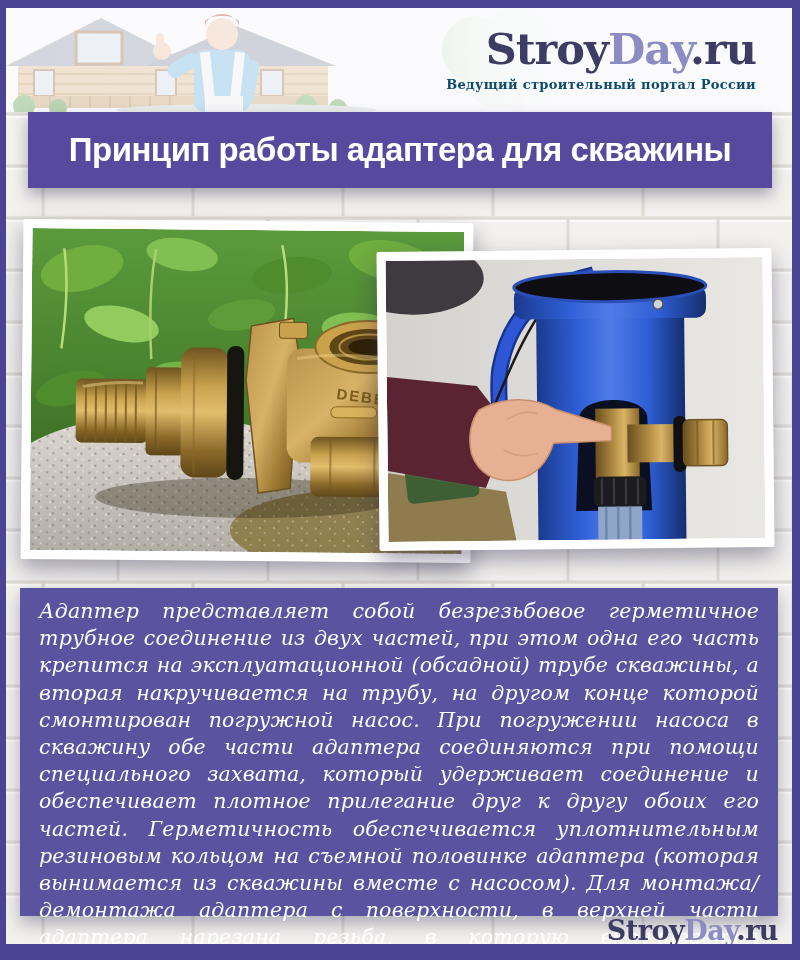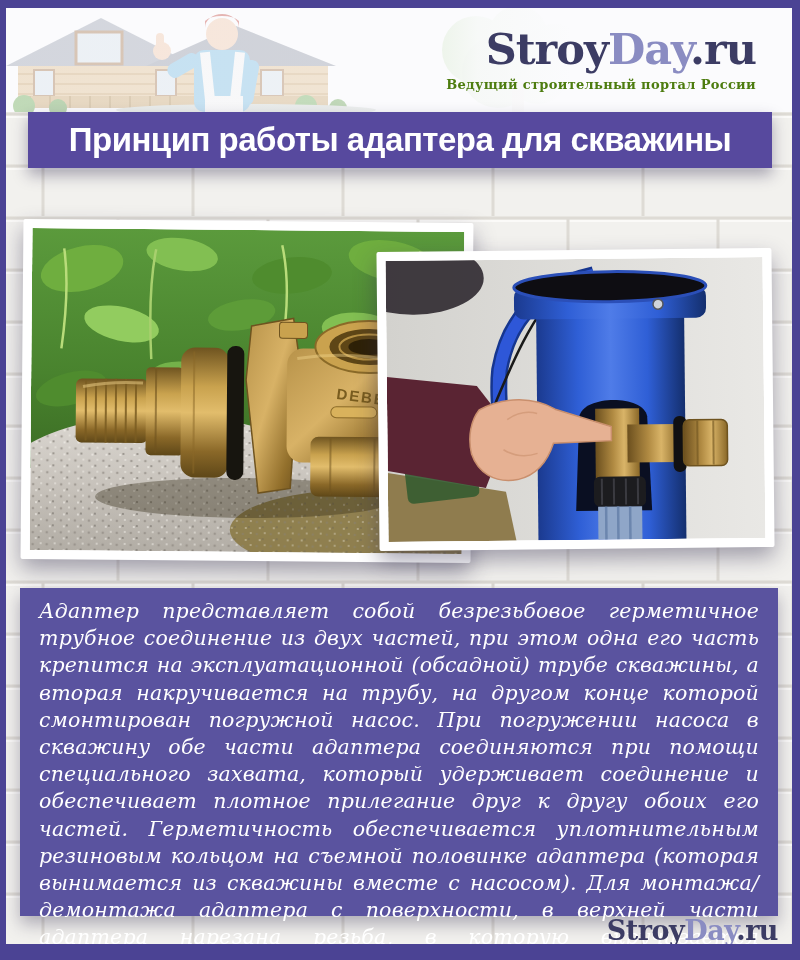--- a/index.html
+++ b/index.html
@@ -16,24 +16,24 @@
   }
   .abs{position:absolute;}
   
   #header-band{left:0;top:0;width:786px;height:104px;background:#fbfbfd;overflow:hidden;}
   #header-art{opacity:.45;}
   #header-fade{left:0;top:0;width:786px;height:104px;
     background:linear-gradient(90deg,rgba(251,251,253,.12) 0%,rgba(251,251,253,.18) 42%,rgba(251,251,253,.92) 60%,#fbfbfd 72%);}
   #logo{top:20px;right:36px;text-align:right;line-height:1;}
   #logo .big{font-family:"DejaVu Serif",serif;font-weight:bold;font-size:43px;letter-spacing:-1px;}
   #logo .c1{color:#3c3c64;} #logo .c2{color:#8a8cc2;} #logo .c3{color:#3c3c64;}
-  #logo .tag{font-family:"DejaVu Serif",serif;font-weight:bold;font-size:13px;color:#4d7c0f;
+  #logo .tag{font-family:"DejaVu Serif",serif;font-weight:bold;font-size:13px;color:#0c4a6e;
     margin-top:7px;letter-spacing:.3px;}
   
-  #title-banner{left:22px;top:104px;width:744px;height:56px;background:#57499e;
+  #title-banner{left:22px;top:104px;width:744px;height:76px;background:#57499e;
     box-shadow:0 7px 14px rgba(45,40,75,.38);
     display:flex;align-items:center;justify-content:center;}
   #title-banner .t{color:#fff;font-weight:bold;font-size:33px;letter-spacing:-.5px;
     font-family:"Liberation Sans",sans-serif;white-space:nowrap;}
   
   .photo{background:#fff;border:9px solid #fff;border-radius:2px;
     box-shadow:0 10px 22px rgba(45,40,75,.42);overflow:hidden;}
   #photo-left{left:16px;top:213px;width:432px;height:322px;transform:rotate(.5deg);z-index:2;}
   #photo-right{left:372px;top:242px;width:377px;height:281px;transform:rotate(-.6deg);z-index:3;}
   .photo svg{display:block;}

